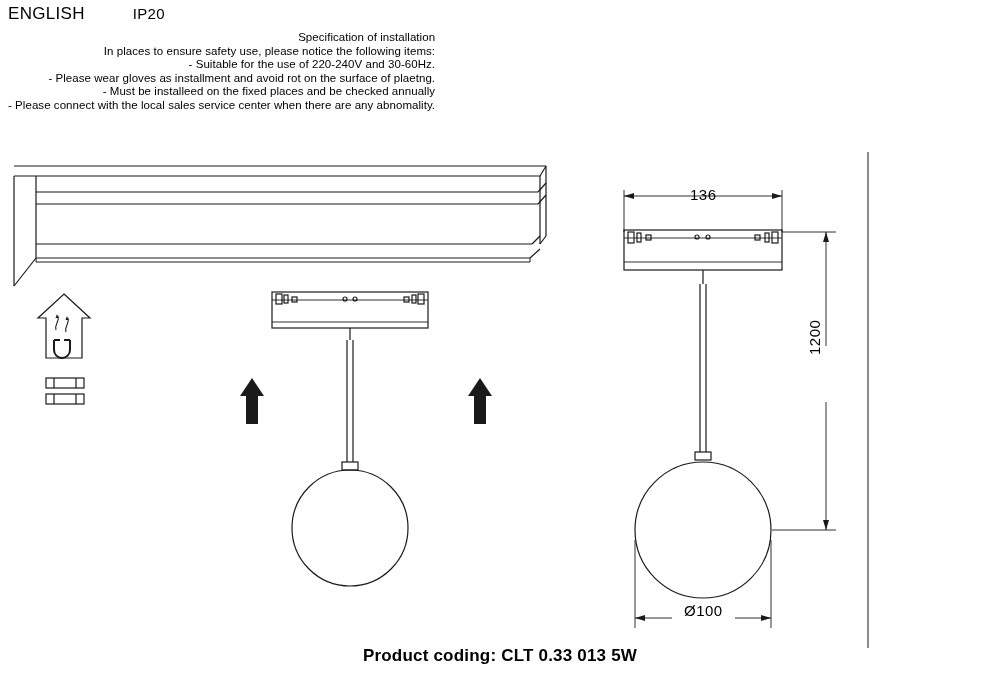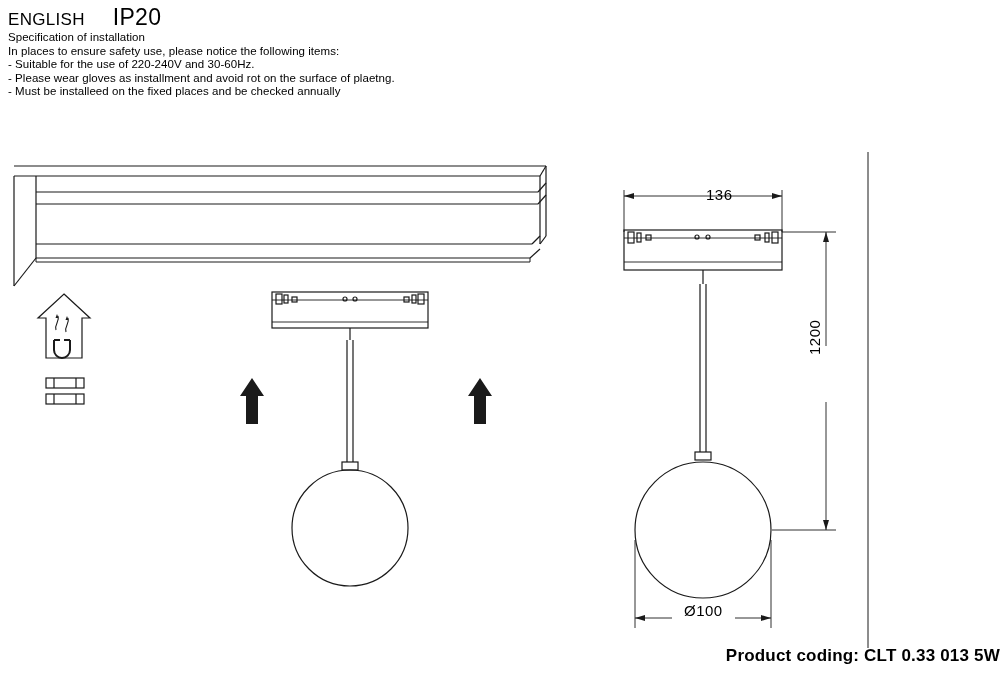--- a/index.html
+++ b/index.html
@@ -24,65 +24,65 @@
   
   .header {
     position: absolute;
     left: 8px;
     top: 4px;
     width: 700px;
   }
   .header-row {
     display: flex;
     align-items: baseline;
-    gap: 28px;
+    gap: 48px;
     font-size: 17px;
     letter-spacing: .3px;
   }
   .header-lang { font-size: 17px; }
-  .header-ip { font-size: 23px; }
+  .header-ip { font-size: 15px; }
 
   .spec-block {
     position: absolute;
     left: 8px;
     top: 31px;
     font-size: 11.5px;
     line-height: 13.6px;
     letter-spacing: .05px;
   }
-  .spec-block div { white-space: nowrap; }
+  .spec-block div { white-space: nowrap; text-align: right; }
 
   
   .canvas {
     position: absolute;
     left: 0;
     top: 0;
     width: 1000px;
     height: 690px;
   }
 
   
   .footer {
     position: absolute;
     left: 0;
     top: 646px;
     width: 1000px;
-    text-align: right;
+    text-align: center;
     font-size: 17px;
     font-weight: bold;
     letter-spacing: .2px;
   }
 
   
   .dim-label {
     position: absolute;
     font-size: 15px;
     letter-spacing: .5px;
   }
-  .dim-136 { left: 690px; top: 186px; margin-left: 16px; }
+  .dim-136 { left: 690px; top: 186px; }
   .dim-100 { left: 684px; top: 602px; }
   .dim-1200 {
     left: 806px;
     top: 355px;
     transform: rotate(-90deg);
     transform-origin: left top;
   }
 </style>
 </head>
 <body>
@@ -95,20 +95,21 @@
       <span class="header-ip">IP20</span>
     </div>
   </div>
 
   <div class="spec-block">
     <div>Specification of installation</div>
     <div>In places to ensure safety use, please notice the following items:</div>
     <div>- Suitable for the use of 220-240V and 30-60Hz.</div>
     <div>- Please wear gloves as installment and avoid rot on the surface of plaetng.</div>
     <div>- Must be installeed on the fixed places and be checked annually</div>
+    <div>- Please connect with the local sales service center when there are any abnomality.</div>
   </div>
 
   <svg class="canvas" viewBox="0 0 1000 690" xmlns="http://www.w3.org/2000/svg">
     <g fill="none" stroke="#1a1a1a" stroke-width="1.2" shape-rendering="geometricPrecision">
 
       <g>
 
         <path d="M14 166 L546 166"></path>
 
         <path d="M14 176 L540 176"></path>

